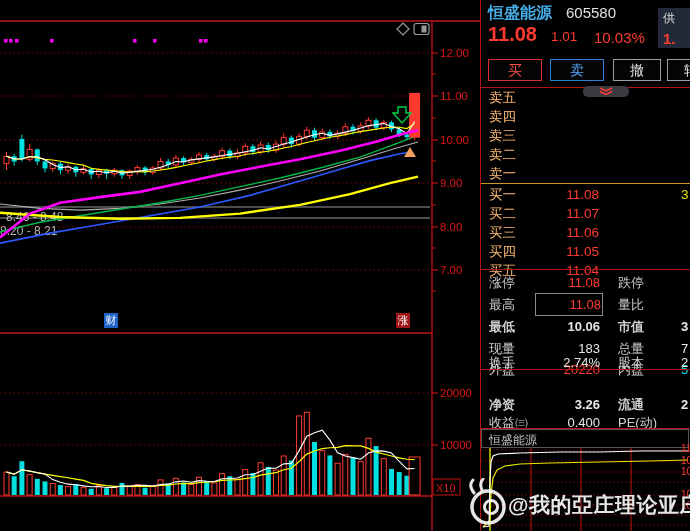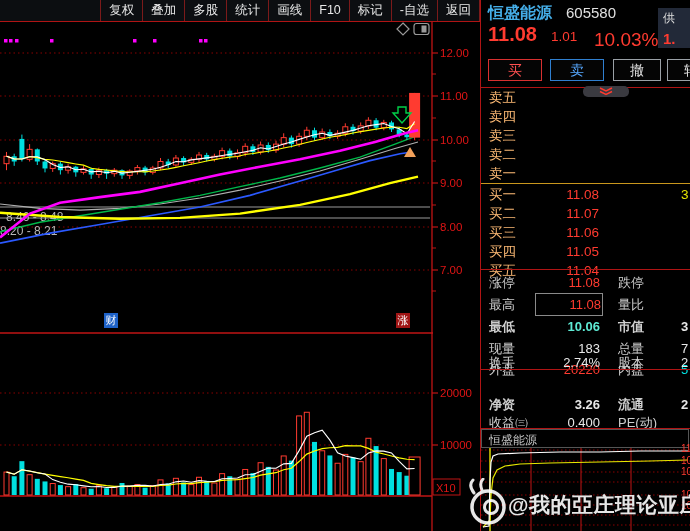--- a/index.html
+++ b/index.html
@@ -12,21 +12,21 @@
   .tb-btn{color:#e8e8e8;font-size:12.5px;line-height:20px;padding:0 8px;border-left:1px solid #7c1a1a;cursor:pointer;white-space:nowrap;}
   .tb-btn:last-child{border-right:1px solid #7c1a1a;}
   
   #panel-border{position:absolute;left:480px;top:0;width:1px;height:531px;background:#b01414;}
   .sep{position:absolute;left:481px;width:209px;height:1px;}
   .sep.red{background:#b01414;} .sep.yellow{background:#c9971d;}
   .pname{position:absolute;left:488px;top:3px;font-size:16px;font-weight:bold;color:#45aee8;}
   .pcode{position:absolute;left:566px;top:4px;font-size:15px;color:#e0e0e0;}
   .pprice{position:absolute;left:488px;top:23px;font-size:20px;font-weight:bold;color:#ff3b30;}
   .pchg{position:absolute;left:551px;top:29px;font-size:13.5px;color:#ff3b30;}
-  .ppct{position:absolute;left:594px;top:29px;font-size:19px;color:#ff3b30;}
+  .ppct{position:absolute;left:594px;top:29px;font-size:15px;color:#ff3b30;}
   #float-box{position:absolute;left:658px;top:8px;width:36px;height:40px;background:#222938;padding:2px 0 0 5px;box-sizing:border-box;}
   #float-box .l1{color:#ddd;font-size:12px;display:block;}
   #float-box .l2{color:#ff3b30;font-size:15px;font-weight:bold;display:block;margin-top:3px;}
   .trade-btn{position:absolute;top:59px;height:22px;box-sizing:border-box;border:1px solid;
              font-size:14px;text-align:center;line-height:21px;cursor:pointer;background:#050505;}
   #chev-pill{position:absolute;left:583px;top:86px;width:46px;height:11px;background:#3a3a40;border-radius:5px;
              display:flex;align-items:center;justify-content:center;cursor:pointer;}
   .qrow{position:absolute;left:481px;width:209px;height:19px;font-size:13.5px;line-height:19px;cursor:pointer;}
   .qrow .ql{position:absolute;left:8px;color:#fdba74;}
   .qrow .qp{position:absolute;left:58px;width:60px;text-align:right;color:#ff3b30;}
@@ -281,31 +281,20 @@
         <rect x="9" y="39" width="3.5" height="3.5" fill="#ff00ff"></rect>
         <rect x="15" y="39" width="3.5" height="3.5" fill="#ff00ff"></rect>
         <rect x="50" y="39" width="3.5" height="3.5" fill="#ff00ff"></rect>
         <rect x="133" y="39" width="3.5" height="3.5" fill="#ff00ff"></rect>
         <rect x="153" y="39" width="3.5" height="3.5" fill="#ff00ff"></rect>
         <rect x="199" y="39" width="3.5" height="3.5" fill="#ff00ff"></rect>
         <rect x="204" y="39" width="3.5" height="3.5" fill="#ff00ff"></rect>
       </g>
     </svg>
 
-  <div id="toolbar">
-      <div class="tb-btn">复权</div>
-      <div class="tb-btn">叠加</div>
-      <div class="tb-btn">多股</div>
-      <div class="tb-btn">统计</div>
-      <div class="tb-btn">画线</div>
-      <div class="tb-btn">F10</div>
-      <div class="tb-btn">标记</div>
-      <div class="tb-btn">-自选</div>
-      <div class="tb-btn">返回</div>
-    </div>
 
   <svg class="abs" style="left:396px;top:22px;" width="36" height="14" viewBox="0 0 36 14">
     <path d="M7 1 L13 7 L7 13 L1 7 Z" fill="none" stroke="#999" stroke-width="1.2"></path>
     <rect x="18" y="1.5" width="15" height="11" rx="2.5" fill="none" stroke="#999" stroke-width="1.2"></rect>
     <rect x="25.5" y="3.5" width="5" height="7" fill="#999"></rect>
   </svg>
 
   <div class="badge" style="left:104px;top:313px;background:#1e62c8;">财</div>
   <div class="badge" style="left:396px;top:313px;background:#a01515;">涨</div>
 
@@ -401,21 +390,21 @@
         <span class="v2" style="color: rgb(232, 232, 232);"></span>
       </div>
       <div class="srow" style="top: 294px;">
         <span class="l1">最高</span>
         <span class="v1 boxed" style="color: rgb(255, 59, 48);">11.08</span>
         <span class="l2">量比</span>
         <span class="v2" style="color: rgb(232, 232, 232);"></span>
       </div>
       <div class="srow" style="top: 316px; font-weight: bold;">
         <span class="l1">最低</span>
-        <span class="v1" style="color: #5eead4;">10.06</span>
+        <span class="v1" style="color: #e5e5e5;">10.06</span>
         <span class="l2">市值</span>
         <span class="v2" style="color: rgb(232, 232, 232);">3</span>
       </div>
       <div class="srow" style="top: 338px;">
         <span class="l1">现量</span>
         <span class="v1" style="color: rgb(232, 232, 232);">183</span>
         <span class="l2">总量</span>
         <span class="v2" style="color: rgb(232, 232, 232);">7</span>
       </div>
       <div class="srow" style="top: 359px;">

